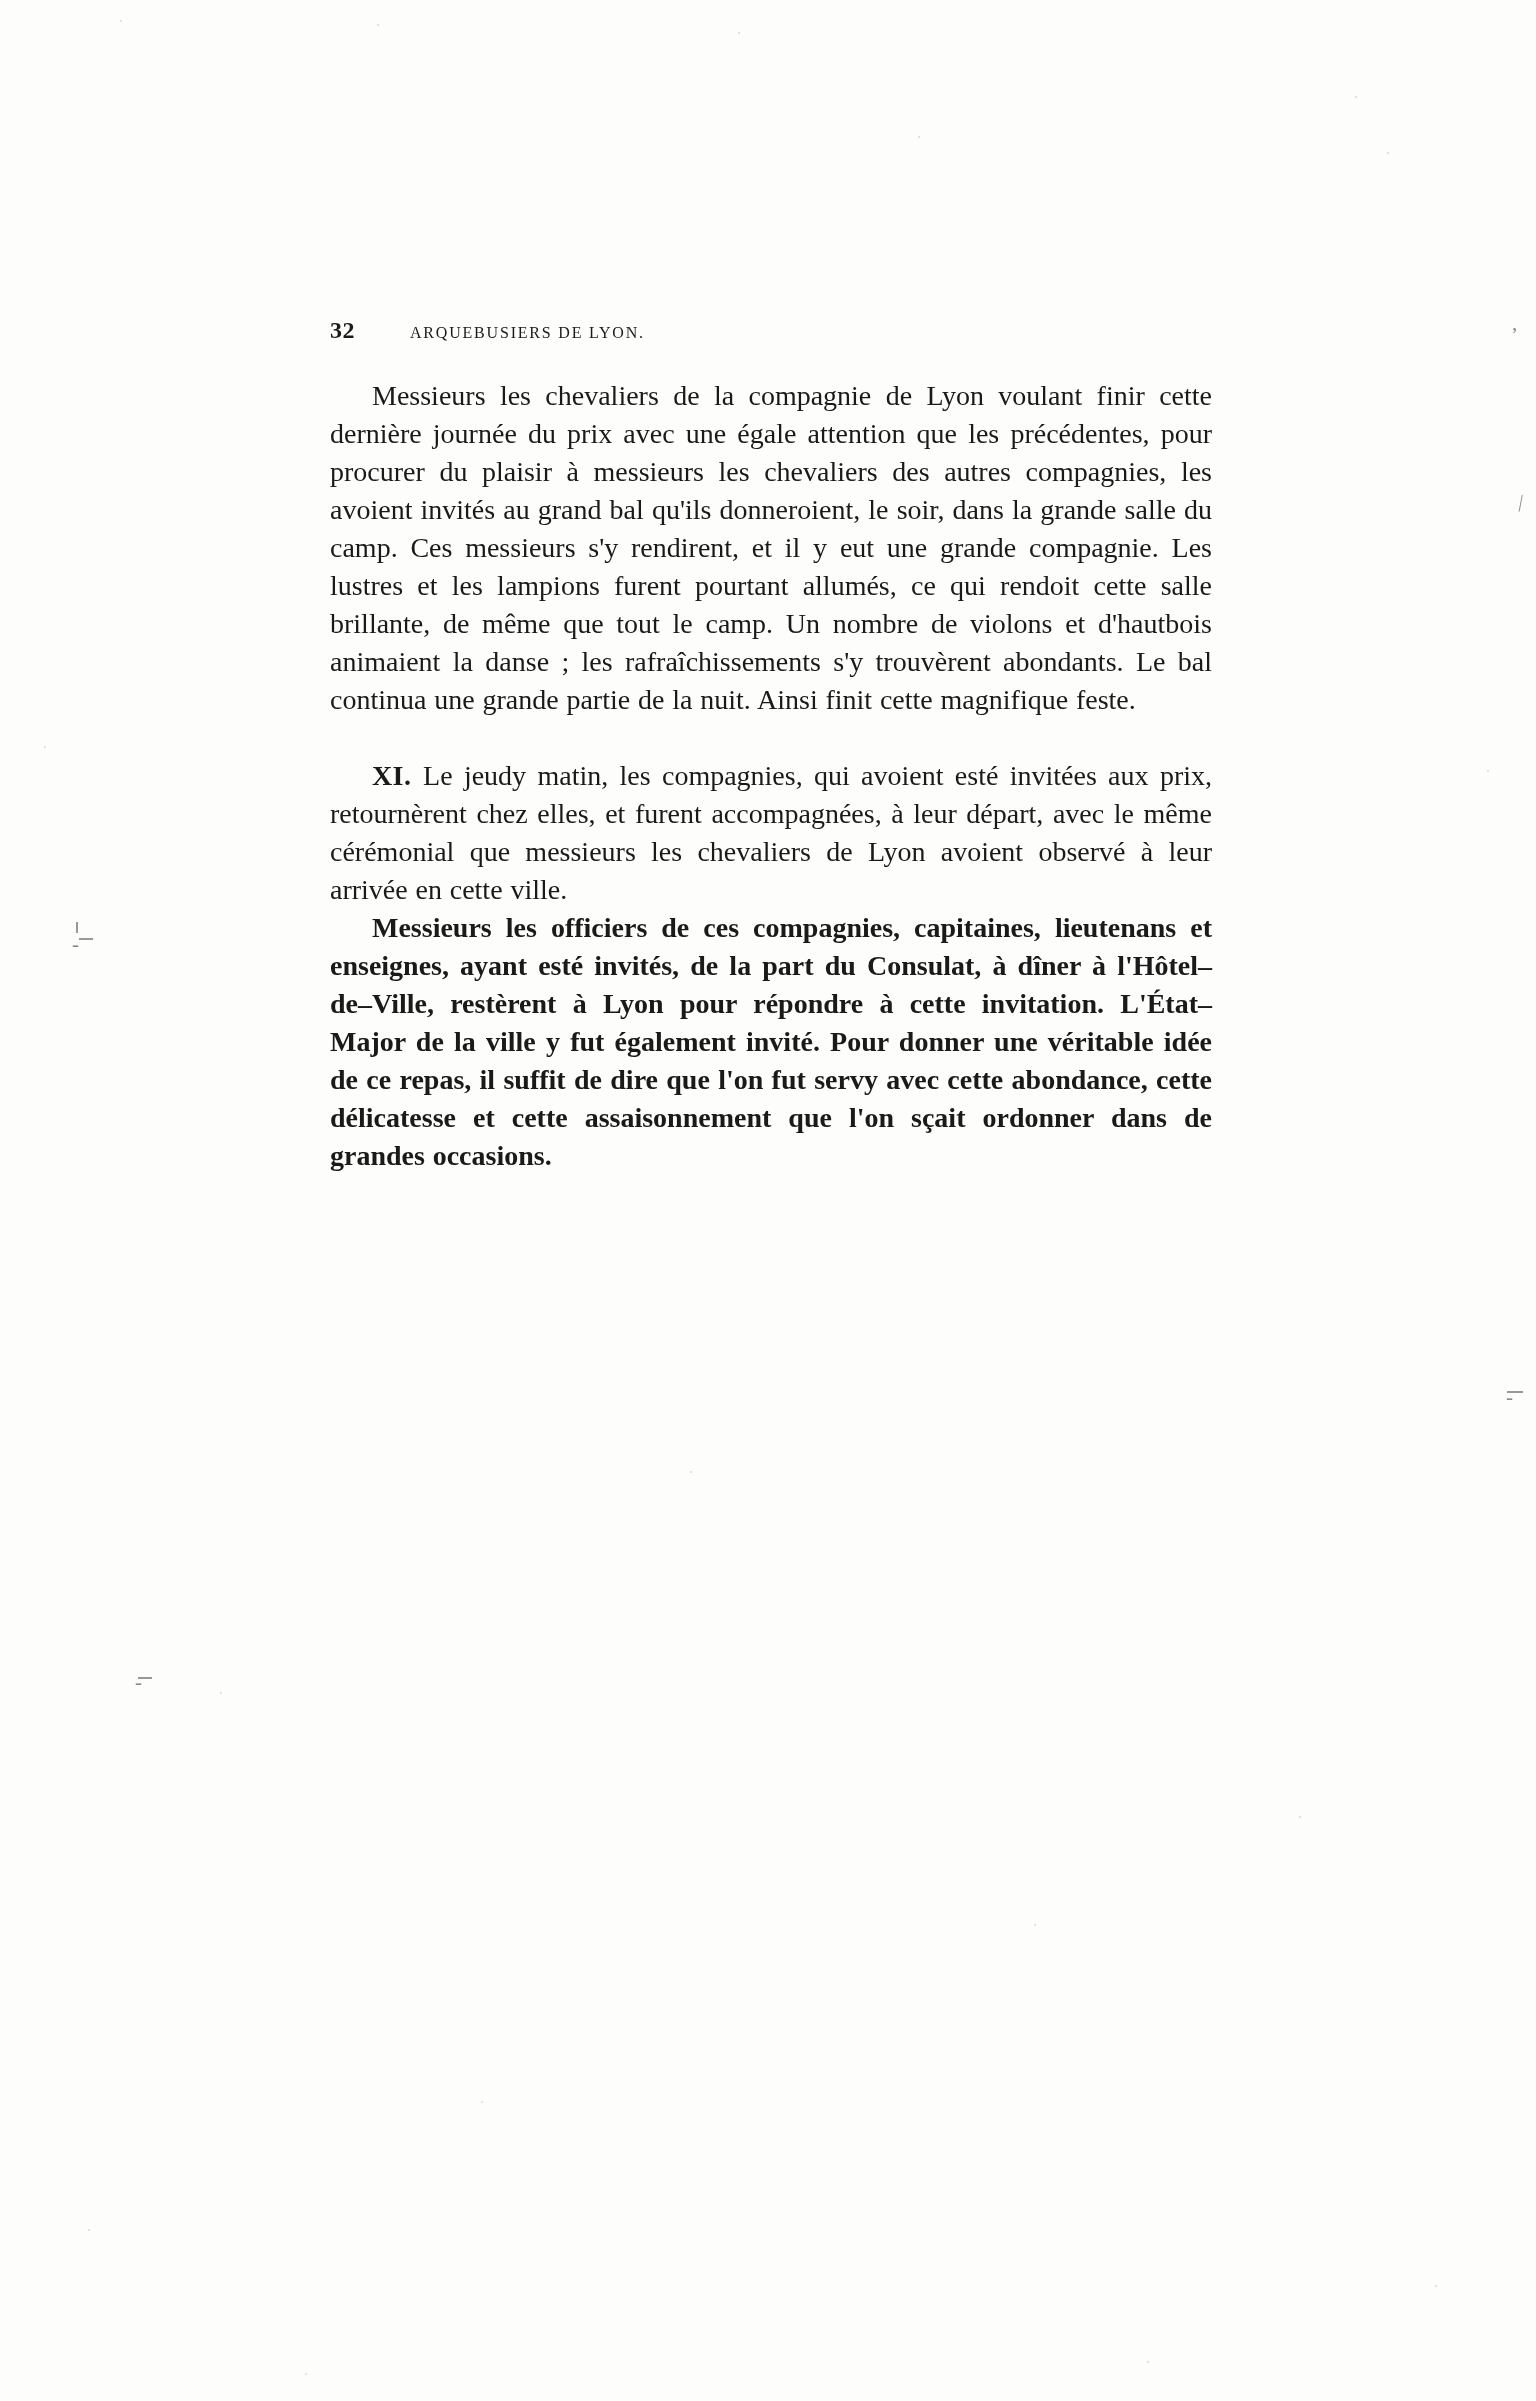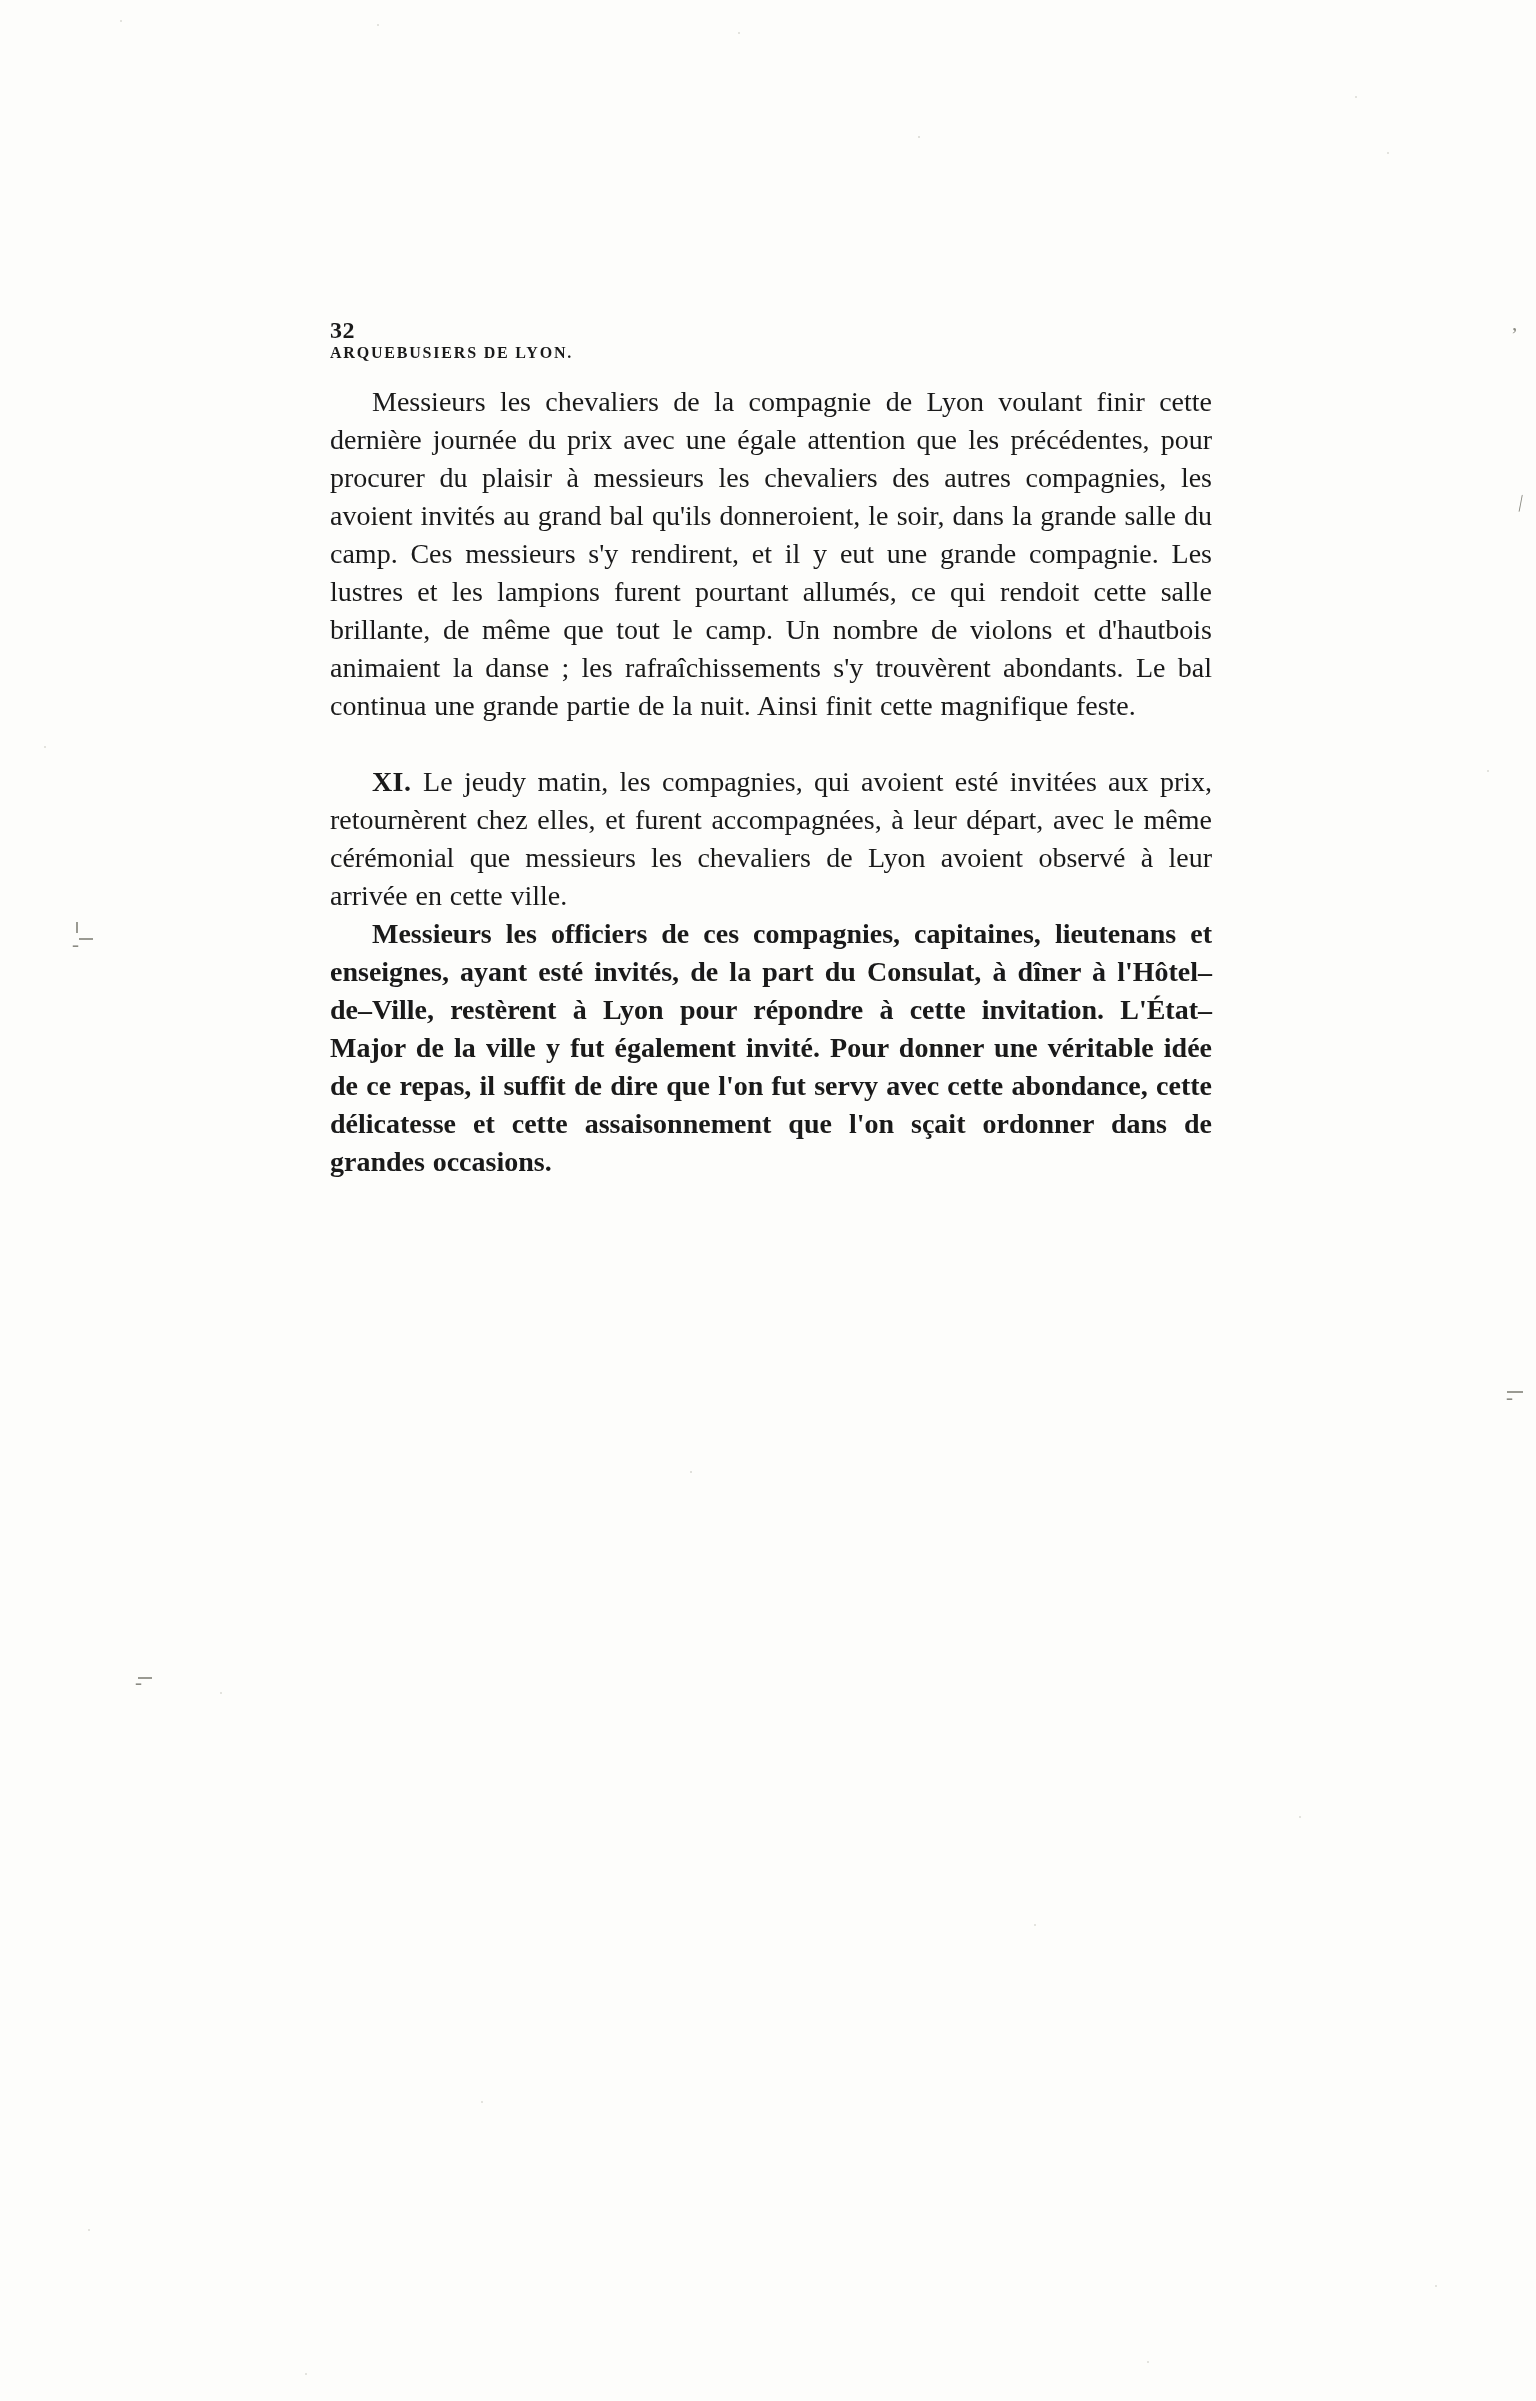--- a/index.html
+++ b/index.html
@@ -39,36 +39,35 @@
   .content {
     position: absolute;
     left: 330px;
     top: 317px;
     width: 882px;
   }
 
   .header-row {
     display: flex;
     align-items: baseline;
-    margin-bottom: 21px;
-    flex-direction: column;
+    margin-bottom: 33px;
   }
   .folio {
     font-size: 24px;
     font-weight: bold;
     letter-spacing: 0.4px;
     width: 80px;
     flex: 0 0 auto;
   }
   .running-head {
     font-size: 16px;
     letter-spacing: 1.8px;
     font-variant: small-caps;
     text-transform: uppercase;
-    font-weight: bold;
+    font-weight: normal;
     white-space: pre;
   }
 
   p.body {
     font-size: 28px;
     line-height: 38px;
     text-align: justify;
     text-justify: inter-word;
     margin: 0 0 0 0;
     text-indent: 42px;

